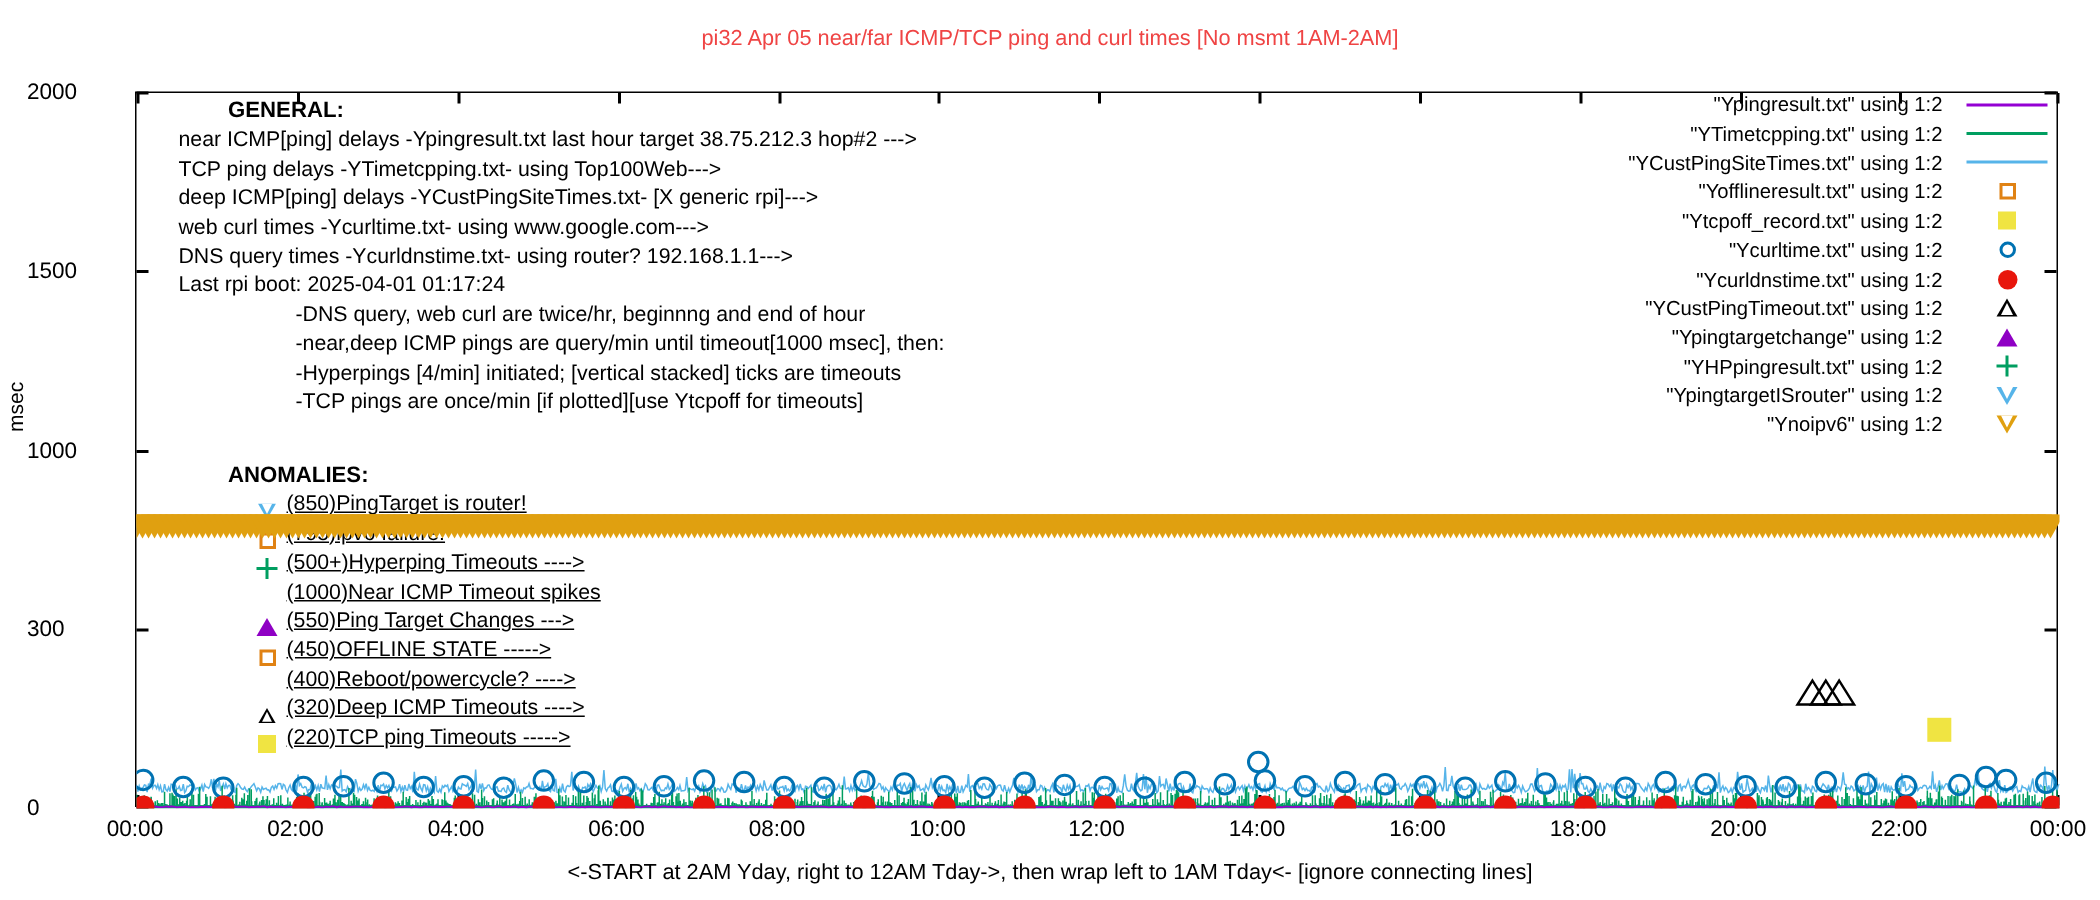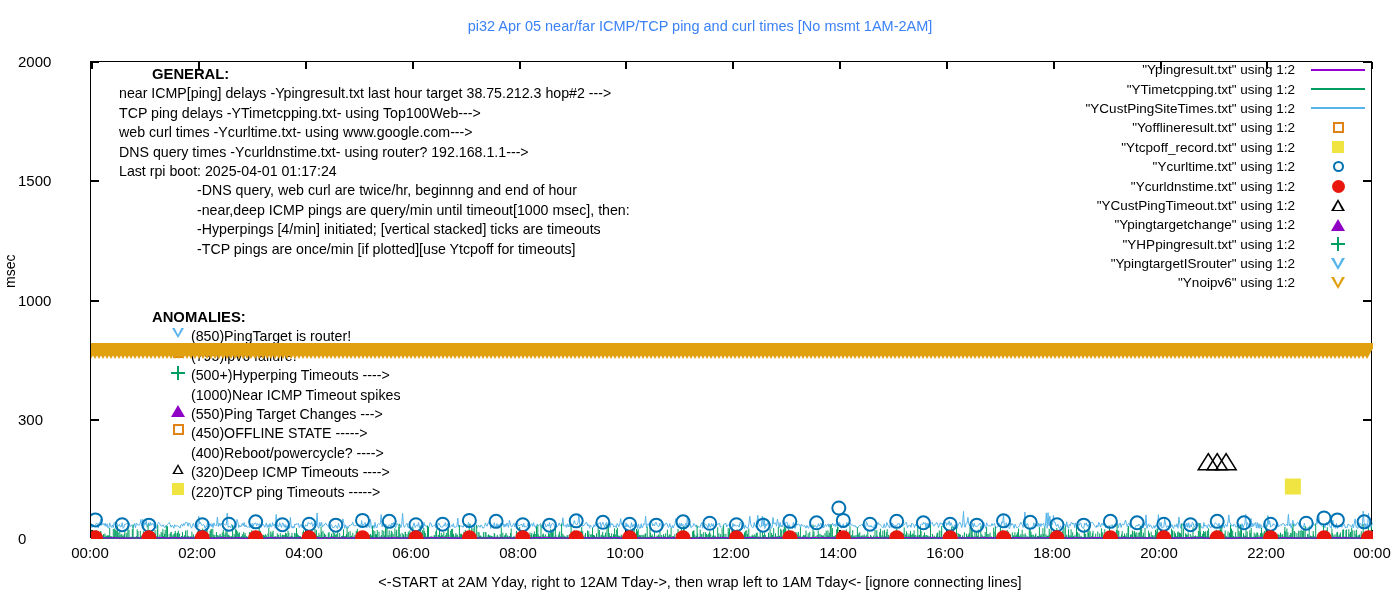--- a/index.html
+++ b/index.html
@@ -1,18 +1,18 @@
 <!DOCTYPE html>
 <html><head>
 <meta charset="utf-8">
 <style>
   html,body{margin:0;padding:0;background:#ffffff;}
   body{width:1400px;height:600px;font-family:"Liberation Sans",sans-serif;color:#000;overflow:hidden;}
   #root{position:relative;width:1400px;height:600px;}
-  .title{position:absolute;left:0;top:18px;width:1400px;text-align:center;font-size:14.5px;color:#3b82f6;}
+  .title{position:absolute;left:0;top:18px;width:1400px;text-align:center;font-size:14.5px;color:#ef4444;}
   .ylabel{position:absolute;left:2px;top:288px;font-size:14px;transform:rotate(-90deg);transform-origin:left top;white-space:nowrap;}
   .ytick{position:absolute;right:0;width:66px;text-align:left;font-size:15px;line-height:15px;}
   .ytickwrap{position:absolute;left:0;top:0;width:84px;height:600px;}
   .xtick{position:absolute;top:545px;font-size:15px;line-height:15px;transform:translateX(-50%);white-space:nowrap;}
   .xcaption{position:absolute;left:0;top:574px;width:1400px;text-align:center;font-size:14.5px;}
   #plot{position:absolute;left:90px;top:61px;width:1282px;height:477px;border:1.5px solid #000;box-sizing:border-box;}
   .tick-l,.tick-r{position:absolute;width:8px;height:1.5px;background:#000;}
   .tick-l{left:0;}.tick-r{right:0;}
   .tick-t,.tick-b{position:absolute;height:7px;width:1.5px;background:#000;}
   .tick-t{top:0;}.tick-b{bottom:0;}
@@ -35,21 +35,21 @@
   .m-plus:after{content:"";position:absolute;left:0;top:6px;width:14px;height:2px;background:#009e60;}
   .m-tri-dn-blue{width:0;height:0;border-left:7px solid transparent;border-right:7px solid transparent;border-top:12px solid #56b4e9;position:relative;display:block;}
   .m-tri-dn-blue:after{content:"";position:absolute;left:-4.5px;top:-12px;border-left:4.5px solid transparent;border-right:4.5px solid transparent;border-top:8px solid #fff;}
   .m-tri-dn-orange{width:0;height:0;border-left:7px solid transparent;border-right:7px solid transparent;border-top:12px solid #e0a010;position:relative;display:block;}
   .m-tri-dn-orange:after{content:"";position:absolute;left:-4.5px;top:-12px;border-left:4.5px solid transparent;border-right:4.5px solid transparent;border-top:8px solid #fff;}
   
   .ann{position:absolute;font-size:14.2px;line-height:19.4px;white-space:nowrap;}
   .ann b{font-weight:bold;font-size:14.8px;margin-left:33px;}
   #general{left:28px;top:3px;}
   #anomalies{left:28px;top:246px;}
-  .an-row{display:flex;align-items:flex-start;height:19.4px;}
+  .an-row{display:flex;align-items:flex-end;height:19.4px;text-decoration:underline;}
   .an-key{width:26px;flex:0 0 26px;display:flex;align-items:center;justify-content:center;}
   .an-txt{white-space:nowrap;}
   
   #noipv6band{position:absolute;left:0;top:0;width:1282px;height:20px;}
   svg{display:block;}
 </style>
 </head>
 <body>
 
 <div id="root">
@@ -122,20 +122,21 @@
       <div class="tick-t" style="left:1175px"></div>
         <div class="tick-b" style="left:1175px"></div>
       <div class="tick-t" style="left:1280px"></div>
         <div class="tick-b" style="left:1280px"></div>
     </div>
 
     <div class="ann" id="general">
       <div><b>GENERAL:</b></div>
       <div>near ICMP[ping] delays -Ypingresult.txt last hour target 38.75.212.3 hop#2 ---&gt;</div>
       <div>TCP ping delays -YTimetcpping.txt- using Top100Web---&gt;</div>
+      <div>deep ICMP[ping] delays -YCustPingSiteTimes.txt- [X generic rpi]---&gt;</div>
       <div>web curl times -Ycurltime.txt- using www.google.com---&gt;</div>
       <div>DNS query times -Ycurldnstime.txt- using router? 192.168.1.1---&gt;</div>
       <div>Last rpi boot: 2025-04-01 01:17:24</div>
       <div style="padding-left:78px">-DNS query, web curl are twice/hr, beginnng and end of hour</div>
       <div style="padding-left:78px">-near,deep ICMP pings are query/min until timeout[1000 msec], then:</div>
       <div style="padding-left:78px"> -Hyperpings [4/min] initiated; [vertical stacked] ticks are timeouts</div>
       <div style="padding-left:78px">-TCP pings are once/min [if plotted][use Ytcpoff for timeouts]</div>
     </div>
 
     <div class="ann" id="anomalies">

